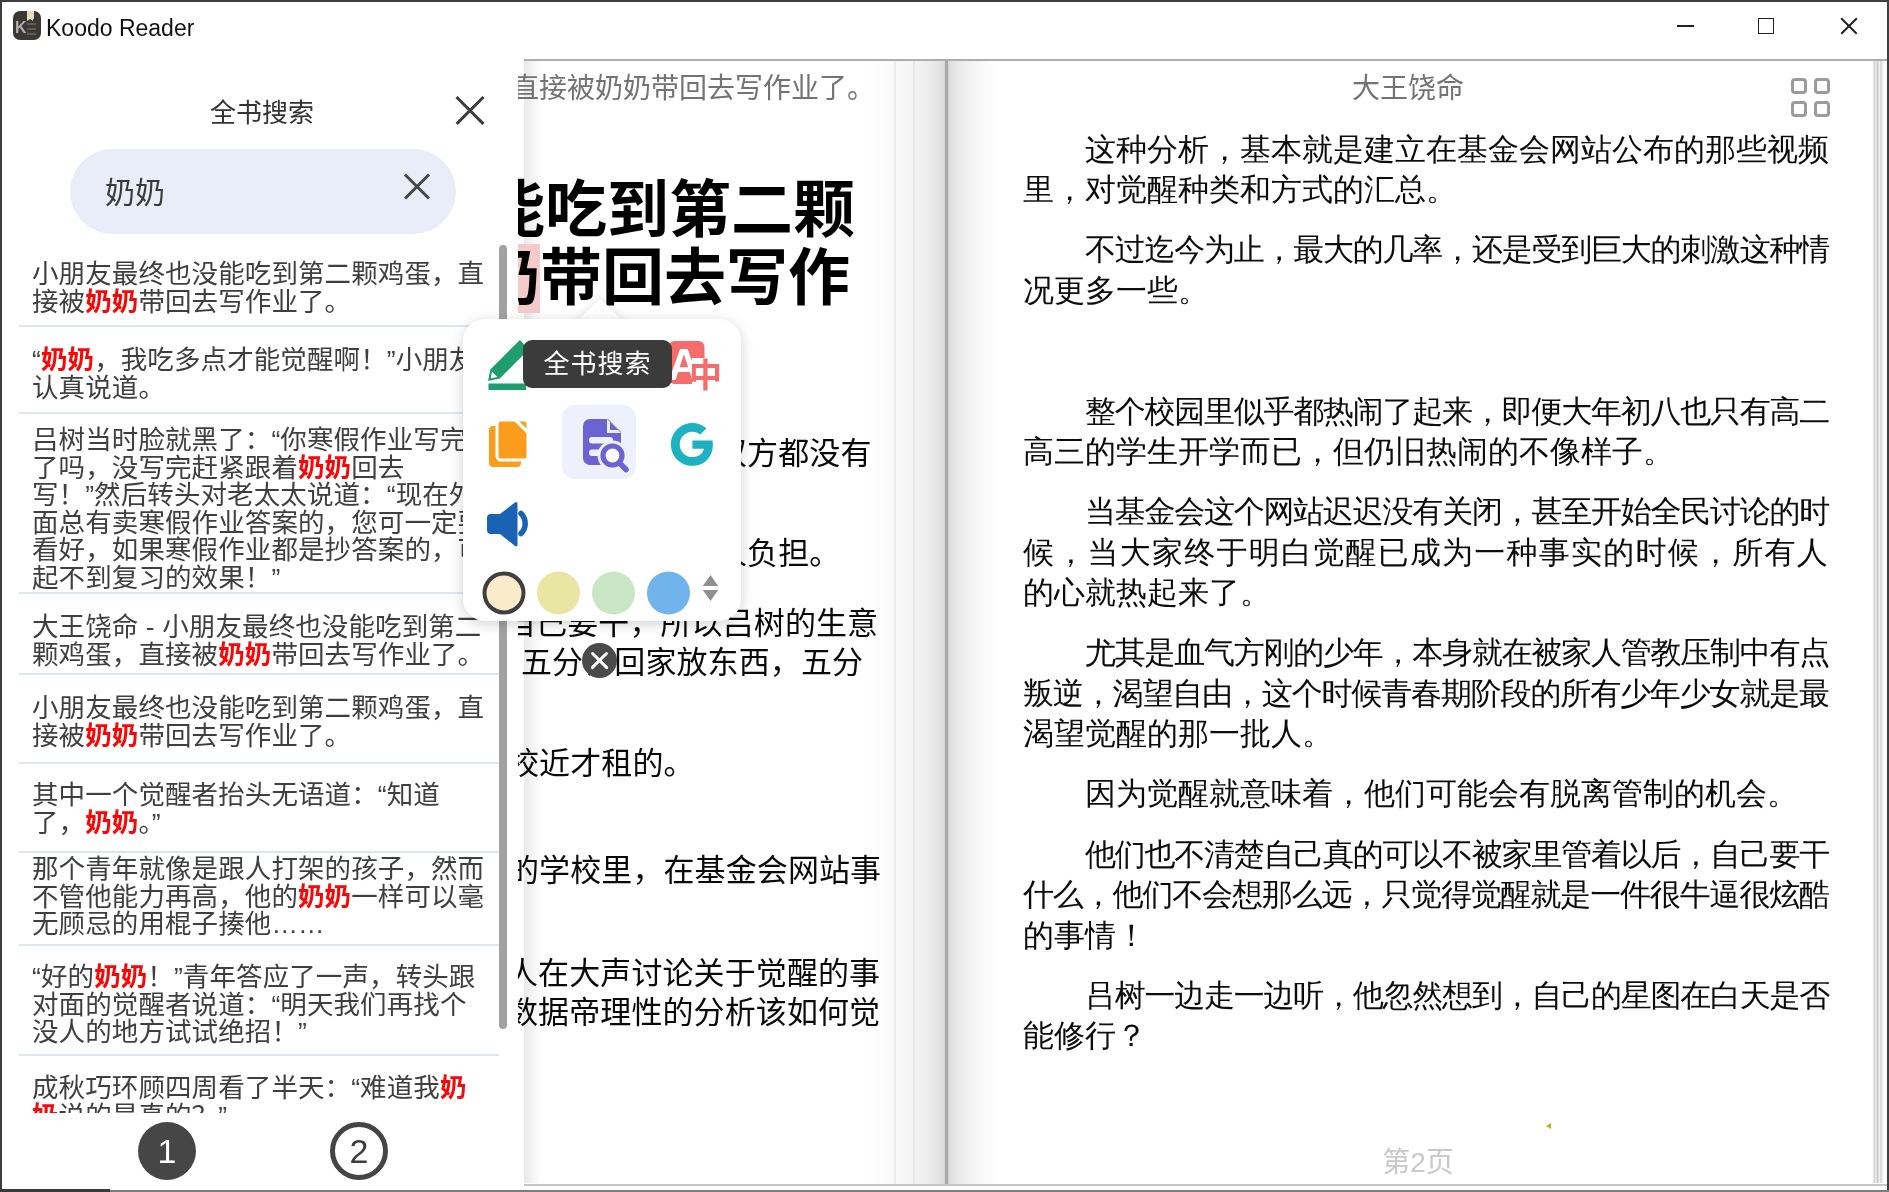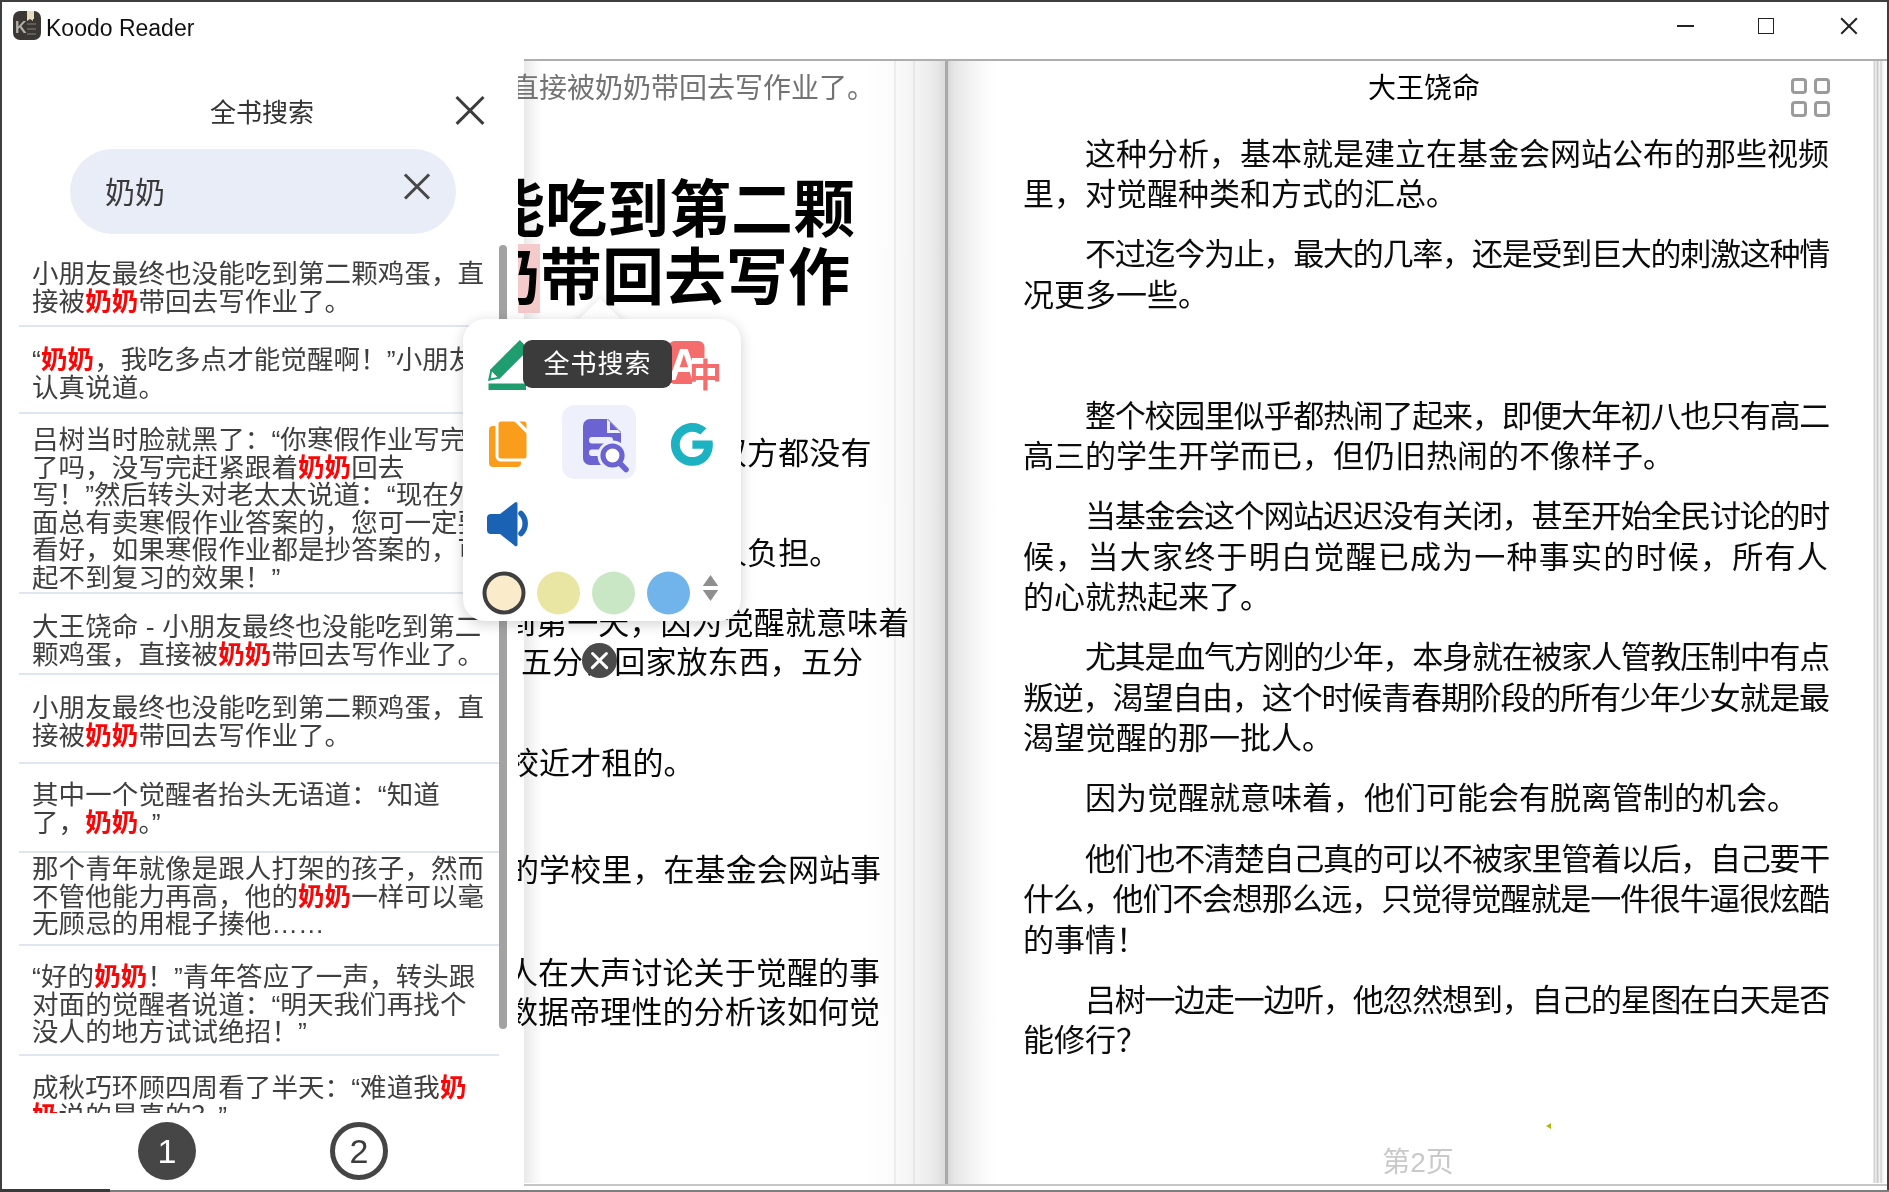--- a/index.html
+++ b/index.html
@@ -32,32 +32,32 @@
   .spine{left:866px;top:61px;width:131px;height:1123px;z-index:0;background:
     linear-gradient(to right,#ffffff 0%,#fafafa 22%,#f3f3f3 38%,#ededed 48%,#e5e5e5 55%,#dbdbdb 60%,#cccccc 61%,#d4d4d4 62.5%,#e1e1e1 65%,#eaeaea 71%,#f2f2f2 79%,#fafafa 90%,#ffffff 100%);}
   .spine-line{left:945px;top:61px;width:3px;height:1123px;background:#a9a9a9;z-index:0;}
   .spine:before{content:"";position:absolute;left:28px;top:0;width:1.5px;height:100%;background:#ececec;}
   .spine:after{content:"";position:absolute;left:47px;top:0;width:1.5px;height:100%;background:#e6e6e6;}
   .right-page-edge{left:1871px;top:61px;width:16px;height:1122px;z-index:0;background:
     linear-gradient(to right,#fff 0,#fff 2px,#cdcdcd 3px,#f0f0f0 5px,#c9c9c9 6.5px,#f2f2f2 8.5px,#d2d2d2 10px,#fafafa 12px,#fff 16px);}
 
   .bookline{position:absolute;white-space:nowrap;font-size:31px;color:#090909;z-index:1;letter-spacing:0.1px;}
   .lp-header{left:511px;top:66px;font-size:28px;color:#737373;z-index:1;white-space:nowrap;position:absolute;}
-  .rp-header{left:1352px;top:66px;width:128px;text-align:right;font-size:28px;color:#000000;z-index:1;position:absolute;}
+  .rp-header{left:1352px;top:66px;width:128px;text-align:left;font-size:28px;color:#737373;z-index:1;position:absolute;}
   .rp-footer{left:1368px;top:1140px;width:100px;text-align:center;font-size:28px;color:#c9c9c9;z-index:1;position:absolute;}
 
   .title-line{position:absolute;white-space:nowrap;font-size:62px;font-weight:700;color:#000;z-index:1;line-height:73px;}
   .hl{background:#f5caca;}
 
   
   .grid-icon{left:1791px;top:78px;width:40px;height:40px;z-index:1;}
   .grid-icon div{position:absolute;width:16px;height:16px;border:3.4px solid #9b9b9b;border-radius:4px;}
 
   
-  .rl{position:absolute;white-space:nowrap;font-size:31px;color:#0c0c0c;z-index:1;}
+  .rl{position:absolute;white-space:nowrap;font-size:31px;color:#0c0c0c;z-index:1;font-family:Liberation Mono, monospace;}
 
   
   .panel{left:0;top:0;width:518px;height:1192px;background:#fff;z-index:5;overflow:hidden;}
   .panel-title{position:absolute;left:0;top:92px;width:524px;text-align:center;font-size:26px;color:#333;}
   .xbtn{position:absolute;width:30px;height:30px;}
   .xbtn:before,.xbtn:after{content:"";position:absolute;left:-4px;top:13.5px;width:38px;height:2.8px;background:#3c3c3c;}
   .xbtn:before{transform:rotate(45deg);} .xbtn:after{transform:rotate(-45deg);}
   .search-pill{position:absolute;left:70px;top:149px;width:386px;height:85px;background:#e9edf8;border-radius:43px;}
   .search-text{position:absolute;left:105px;top:168px;font-size:30px;color:#3a3a3a;}
   .xclear{position:absolute;width:26px;height:26px;}
@@ -96,21 +96,21 @@
       <div style="left:23px;top:0"></div>
     <div style="left:0;top:23px"></div>
       <div style="left:23px;top:23px"></div>
   </div>
 
   <div class="title-line" style="left:49px;top:174px">小朋友最终也没能吃到第二颗</div>
   <div class="title-line" style="left:44px;top:242px">鸡蛋，直接被<span class="hl">奶奶</span>带回去写作</div>
 
   <div class="bookline" style="left:716px;top:427.5px">双方都没有</div>
   <div class="bookline" style="left:716px;top:527.5px">人负担。</div>
-  <div class="bookline" style="left:505px;top:597.5px">到第一天，因为觉醒就意味着</div>
+  <div class="bookline" style="left:505px;top:597.5px">自己要干，所以吕树的生意</div>
   <div class="bookline" style="left:521px;top:636.5px">五分钟回家放东西，五分</div>
   <div class="bookline" style="left:508px;top:737.5px">校近才租的。</div>
   <div class="bookline" style="left:507px;top:947.5px">人在大声讨论关于觉醒的事</div>
   <div class="bookline" style="left:508px;top:844.5px">的学校里，在基金会网站事</div>
   <div class="bookline" style="left:507px;top:986.5px">数据帝理性的分析该如何觉</div>
 
   <div class="rl" style="left:1085px;top:129px">这种分析，基本就是建立在基金会网站公布的那些视频</div>
   <div class="rl" style="left:1023px;top:169px">里，对觉醒种类和方式的汇总。</div>
   <div class="rl" style="left:1085px;top:229px;letter-spacing:-1.24px">不过迄今为止，最大的几率，还是受到巨大的刺激这种情</div>
   <div class="rl" style="left:1023px;top:270px">况更多一些。</div>

